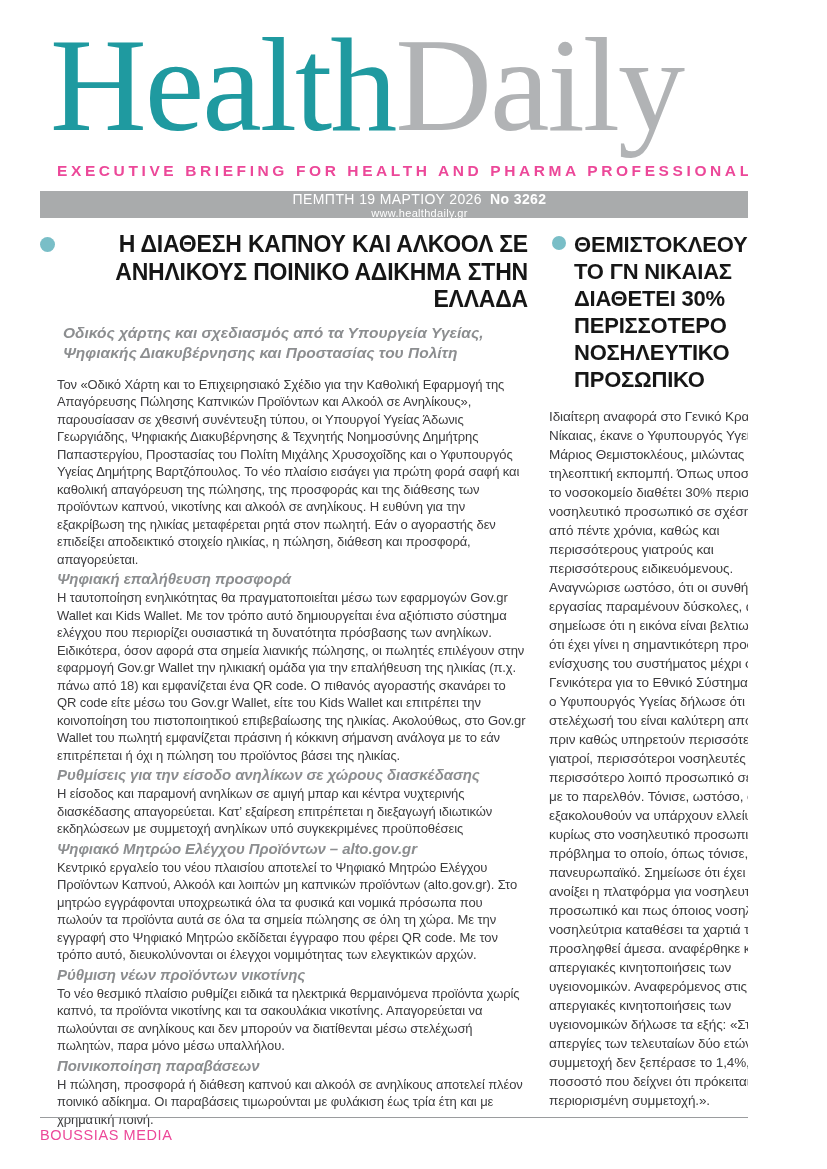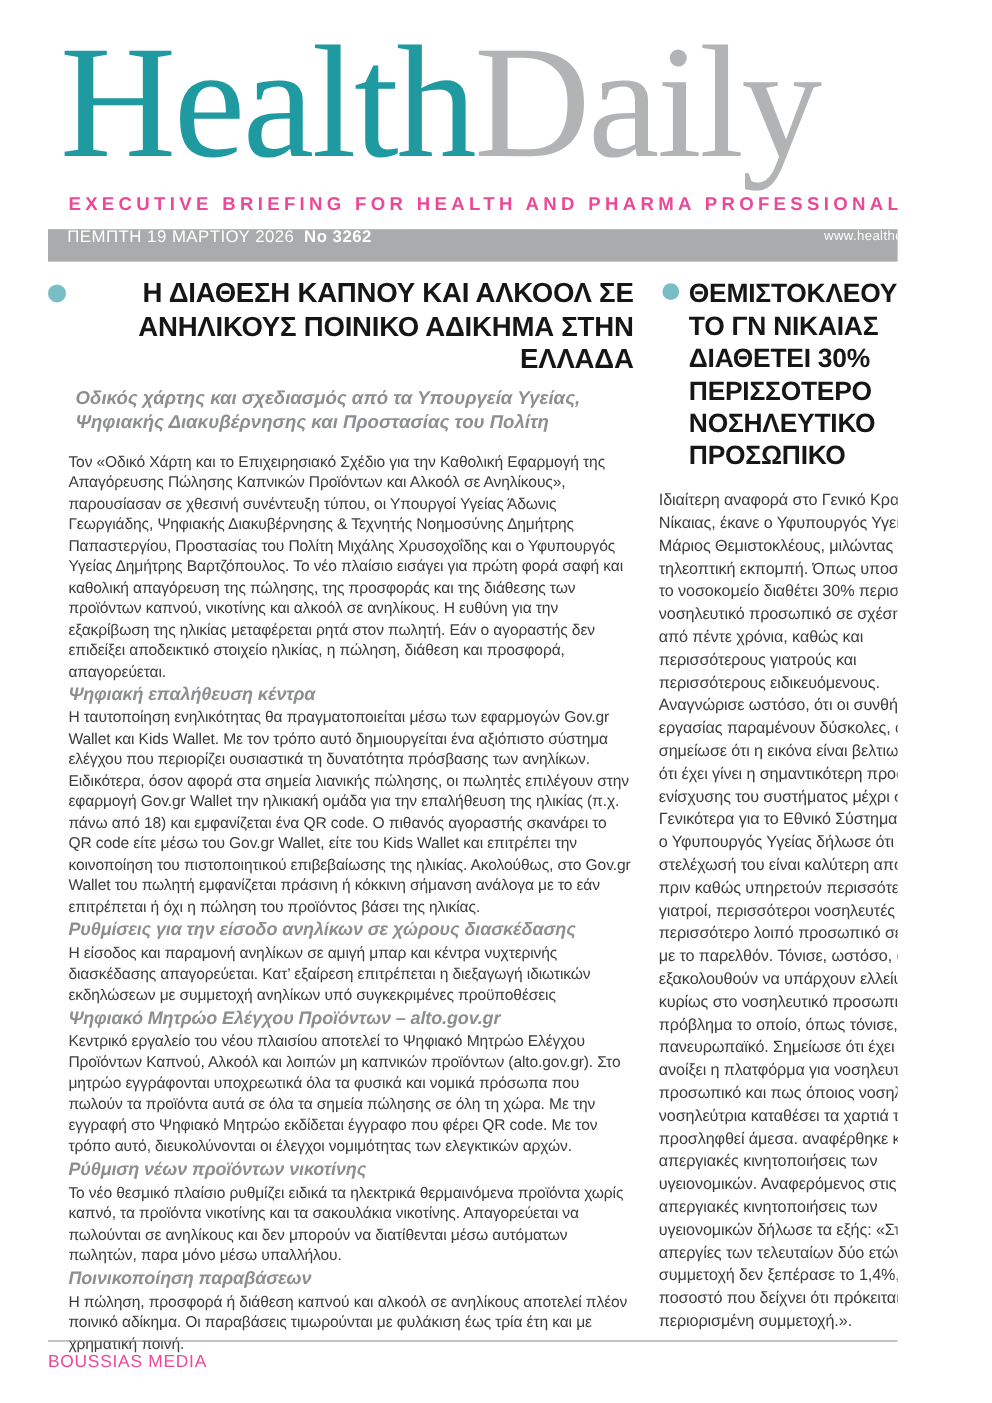--- a/index.html
+++ b/index.html
@@ -16,21 +16,21 @@
   .logo .health{color:#1f9aa0;}
   .logo .daily{color:#b1b3b5;}
   .tagline{
     position:absolute;left:57px;top:162px;width:700px;
     color:#ec4899;font-size:15.5px;font-weight:bold;letter-spacing:3.6px;
     white-space:nowrap;
   }
   .datebar{
     position:absolute;left:40px;top:191px;width:757px;height:27px;
     background:#a9abac;display:flex;align-items:center;justify-content:space-between;
-    box-sizing:border-box;padding:0 14px 16px 16px;color:#ffffff;
+    box-sizing:border-box;padding:0 14px 16px 16px;color:#ffffff;flex-direction:column;
   }
   .datebar .left{font-size:14px;letter-spacing:0.4px;}
   .datebar .issue{font-weight:bold;margin-left:8px;}
   .datebar .site{font-size:11px;letter-spacing:0.3px;}
   
   .col-left{position:absolute;left:40px;top:231px;width:488px;}
   .col-right{position:absolute;left:549px;top:231px;width:250px;}
   .headline{position:relative;color:#161616;font-weight:bold;}
   .col-left .headline{padding-left:29px;font-size:23px;line-height:1.2;letter-spacing:-0.2px;text-align:right;}
   .col-right .headline{padding-left:25px;font-size:22px;line-height:1.23;letter-spacing:-0.2px;}
@@ -82,28 +82,28 @@
   </div>
 
   <div class="col-left">
     <div class="headline">
       <span class="bullet"></span>
       <span>Η ΔΙΑΘΕΣΗ ΚΑΠΝΟΥ ΚΑΙ ΑΛΚΟΟΛ ΣΕ ΑΝΗΛΙΚΟΥΣ ΠΟΙΝΙΚΟ ΑΔΙΚΗΜΑ ΣΤΗΝ ΕΛΛΑΔΑ</span>
     </div>
     <div class="subtitle">Οδικός χάρτης και σχεδιασμός από τα Υπουργεία Υγείας, Ψηφιακής Διακυβέρνησης και Προστασίας του Πολίτη</div>
     <div class="body-wrap">
       <p class="para">Τον «Οδικό Χάρτη και το Επιχειρησιακό Σχέδιο για την Καθολική Εφαρμογή της Απαγόρευσης Πώλησης Καπνικών Προϊόντων και Αλκοόλ σε Ανηλίκους», παρουσίασαν σε χθεσινή συνέντευξη τύπου, οι Υπουργοί Υγείας Άδωνις Γεωργιάδης, Ψηφιακής Διακυβέρνησης &amp; Τεχνητής Νοημοσύνης Δημήτρης Παπαστεργίου, Προστασίας του Πολίτη Μιχάλης Χρυσοχοΐδης και ο Υφυπουργός Υγείας Δημήτρης Βαρτζόπουλος. Το νέο πλαίσιο εισάγει για πρώτη φορά σαφή και καθολική απαγόρευση της πώλησης, της προσφοράς και της διάθεσης των προϊόντων καπνού, νικοτίνης και αλκοόλ σε ανηλίκους. Η ευθύνη για την εξακρίβωση της ηλικίας μεταφέρεται ρητά στον πωλητή. Εάν ο αγοραστής δεν επιδείξει αποδεικτικό στοιχείο ηλικίας, η πώληση, διάθεση και προσφορά, απαγορεύεται.</p>
-      <div class="subhead">Ψηφιακή επαλήθευση κέντρα</div>
+      <div class="subhead">Ψηφιακή επαλήθευση προσφορά</div>
       <p class="para">Η ταυτοποίηση ενηλικότητας θα πραγματοποιείται μέσω των εφαρμογών Gov.gr Wallet και Kids Wallet. Με τον τρόπο αυτό δημιουργείται ένα αξιόπιστο σύστημα ελέγχου που περιορίζει ουσιαστικά τη δυνατότητα πρόσβασης των ανηλίκων. Ειδικότερα, όσον αφορά στα σημεία λιανικής πώλησης, οι πωλητές επιλέγουν στην εφαρμογή Gov.gr Wallet την ηλικιακή ομάδα για την επαλήθευση της ηλικίας (π.χ. πάνω από 18) και εμφανίζεται ένα QR code. Ο πιθανός αγοραστής σκανάρει το QR code είτε μέσω του Gov.gr Wallet, είτε του Kids Wallet και επιτρέπει την κοινοποίηση του πιστοποιητικού επιβεβαίωσης της ηλικίας. Ακολούθως, στο Gov.gr Wallet του πωλητή εμφανίζεται πράσινη ή κόκκινη σήμανση ανάλογα με το εάν επιτρέπεται ή όχι η πώληση του προϊόντος βάσει της ηλικίας.</p>
       <div class="subhead">Ρυθμίσεις για την είσοδο ανηλίκων σε χώρους διασκέδασης</div>
       <p class="para">Η είσοδος και παραμονή ανηλίκων σε αμιγή μπαρ και κέντρα νυχτερινής διασκέδασης απαγορεύεται. Κατ’ εξαίρεση επιτρέπεται η διεξαγωγή ιδιωτικών εκδηλώσεων με συμμετοχή ανηλίκων υπό συγκεκριμένες προϋποθέσεις</p>
       <div class="subhead">Ψηφιακό Μητρώο Ελέγχου Προϊόντων – alto.gov.gr</div>
       <p class="para">Κεντρικό εργαλείο του νέου πλαισίου αποτελεί το Ψηφιακό Μητρώο Ελέγχου Προϊόντων Καπνού, Αλκοόλ και λοιπών μη καπνικών προϊόντων (alto.gov.gr). Στο μητρώο εγγράφονται υποχρεωτικά όλα τα φυσικά και νομικά πρόσωπα που πωλούν τα προϊόντα αυτά σε όλα τα σημεία πώλησης σε όλη τη χώρα. Με την εγγραφή στο Ψηφιακό Μητρώο εκδίδεται έγγραφο που φέρει QR code. Με τον τρόπο αυτό, διευκολύνονται οι έλεγχοι νομιμότητας των ελεγκτικών αρχών.</p>
       <div class="subhead">Ρύθμιση νέων προϊόντων νικοτίνης</div>
-      <p class="para">Το νέο θεσμικό πλαίσιο ρυθμίζει ειδικά τα ηλεκτρικά θερμαινόμενα προϊόντα χωρίς καπνό, τα προϊόντα νικοτίνης και τα σακουλάκια νικοτίνης. Απαγορεύεται να πωλούνται σε ανηλίκους και δεν μπορούν να διατίθενται μέσω αυτόματων πωλητών, παρα μόνο μέσω υπαλλήλου.</p>
+      <p class="para">Το νέο θεσμικό πλαίσιο ρυθμίζει ειδικά τα ηλεκτρικά θερμαινόμενα προϊόντα χωρίς καπνό, τα προϊόντα νικοτίνης και τα σακουλάκια νικοτίνης. Απαγορεύεται να πωλούνται σε ανηλίκους και δεν μπορούν να διατίθενται μέσω στελέχωσή πωλητών, παρα μόνο μέσω υπαλλήλου.</p>
       <div class="subhead">Ποινικοποίηση παραβάσεων</div>
       <p class="para">Η πώληση, προσφορά ή διάθεση καπνού και αλκοόλ σε ανηλίκους αποτελεί πλέον ποινικό αδίκημα. Οι παραβάσεις τιμωρούνται με φυλάκιση έως τρία έτη και με χρηματική ποινή.</p>
     </div>
   </div>
 
   <div class="col-right">
     <div class="headline">
       <span class="bullet"></span>
       <span>ΘΕΜΙΣΤΟΚΛΕΟΥΣ: ΤΟ ΓΝ ΝΙΚΑΙΑΣ ΔΙΑΘΕΤΕΙ 30% ΠΕΡΙΣΣΟΤΕΡΟ ΝΟΣΗΛΕΥΤΙΚΟ ΠΡΟΣΩΠΙΚΟ</span>
     </div>

